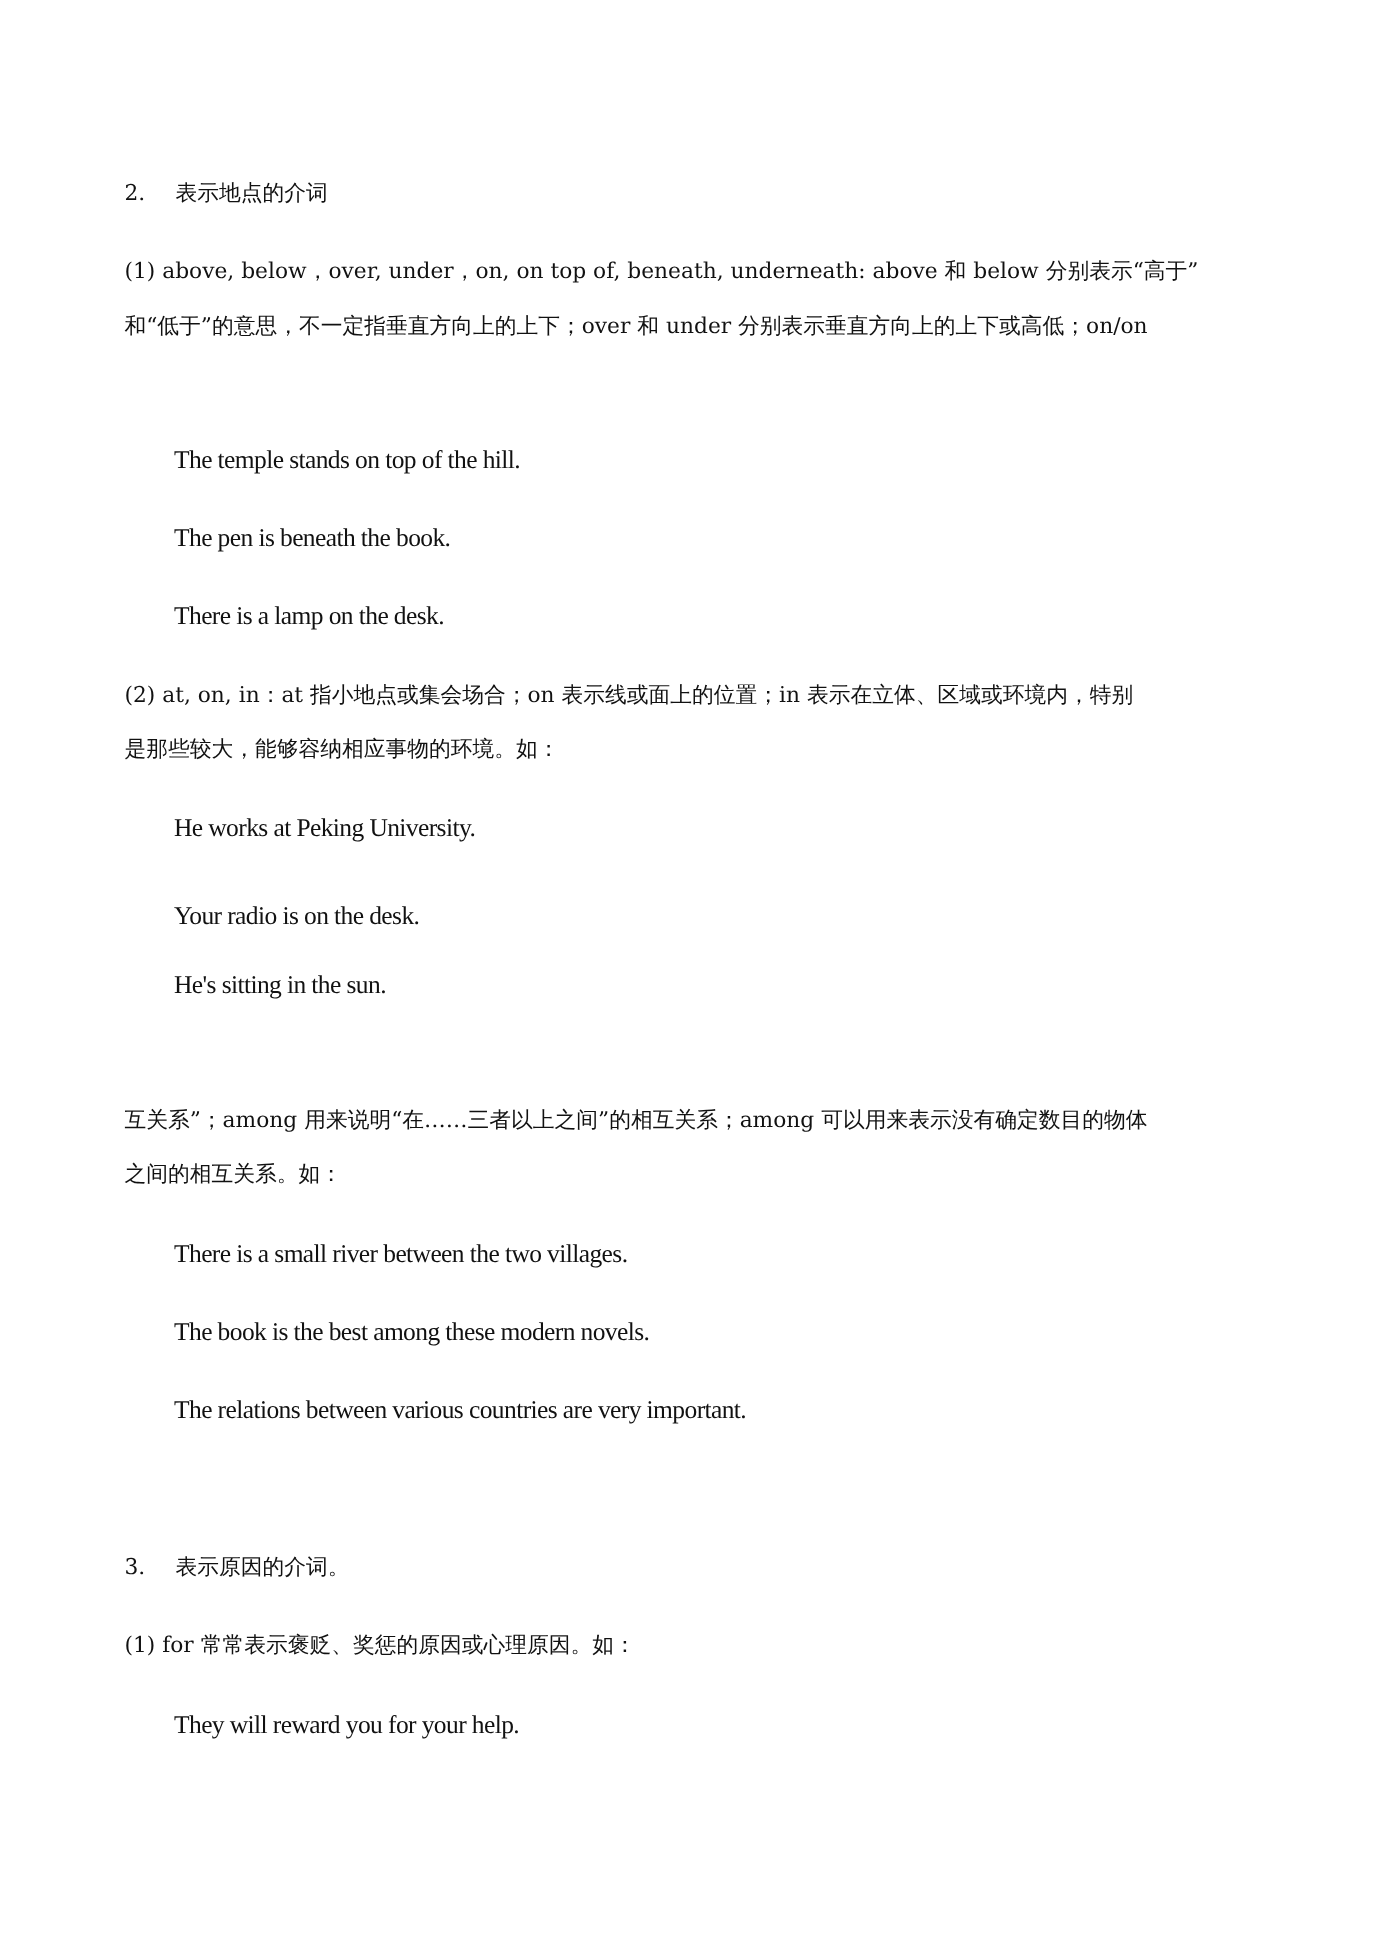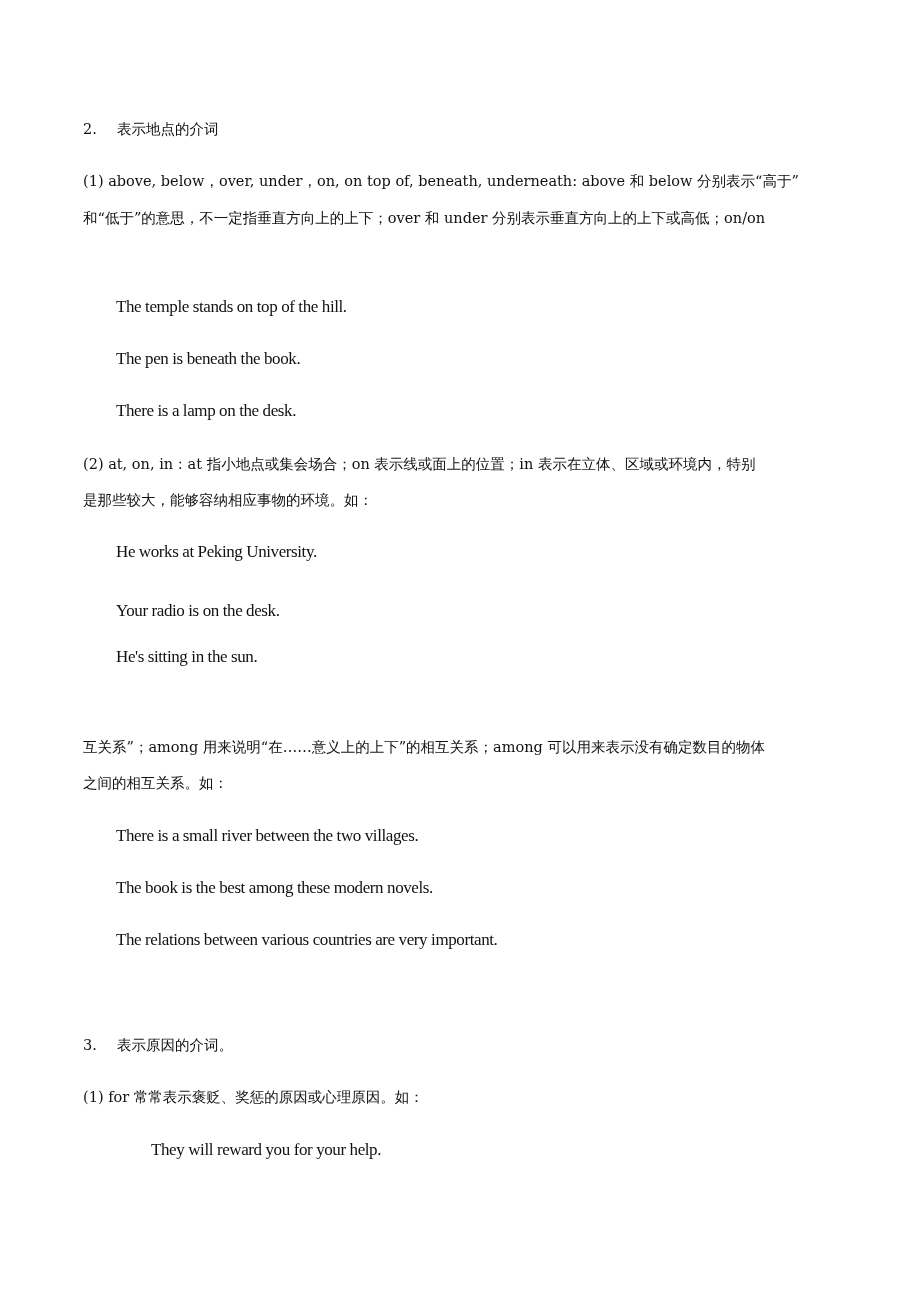--- a/index.html
+++ b/index.html
@@ -57,28 +57,28 @@
   <div class="line example" style="top:349px;">The pen is beneath the book.</div>
   <div class="line example" style="top:401px;">There is a lamp on the desk.</div>
 
   <div class="line" style="top:454px;">(2) at, on, in：at 指小地点或集会场合；on 表示线或面上的位置；in 表示在立体、区域或环境内，特别</div>
   <div class="line" style="top:490px;">是那些较大，能够容纳相应事物的环境。如：</div>
 
   <div class="line example" style="top:542px;">He works at Peking University.</div>
   <div class="line example" style="top:561px;margin-top:40px;">Your radio is on the desk.</div>
   <div class="line example" style="top:647px;">He's sitting in the sun.</div>
 
-  <div class="line" style="top:737px;">互关系”；among 用来说明“在……意义上的上下”的相互关系；among 可以用来表示没有确定数目的物体</div>
+  <div class="line" style="top:737px;">互关系”；among 用来说明“在……三者以上之间”的相互关系；among 可以用来表示没有确定数目的物体</div>
   <div class="line" style="top:773px;">之间的相互关系。如：</div>
 
   <div class="line example" style="top:826px;">There is a small river between the two villages.</div>
   <div class="line example" style="top:878px;">The book is the best among these modern novels.</div>
   <div class="line example" style="top:930px;">The relations between various countries are very important.</div>
 
   <div class="line heading" style="top:1035px;">
     <span class="num">3.</span><span>表示原因的介词。</span>
   </div>
 
   <div class="line" style="top:1087px;">(1) for 常常表示褒贬、奖惩的原因或心理原因。如：</div>
 
-  <div class="line example" style="top:1140px;margin-left:35px;">They will reward you for your help.</div>
+  <div class="line example" style="top:1140px;">They will reward you for your help.</div>
 
 </div>
 
 </body></html>

